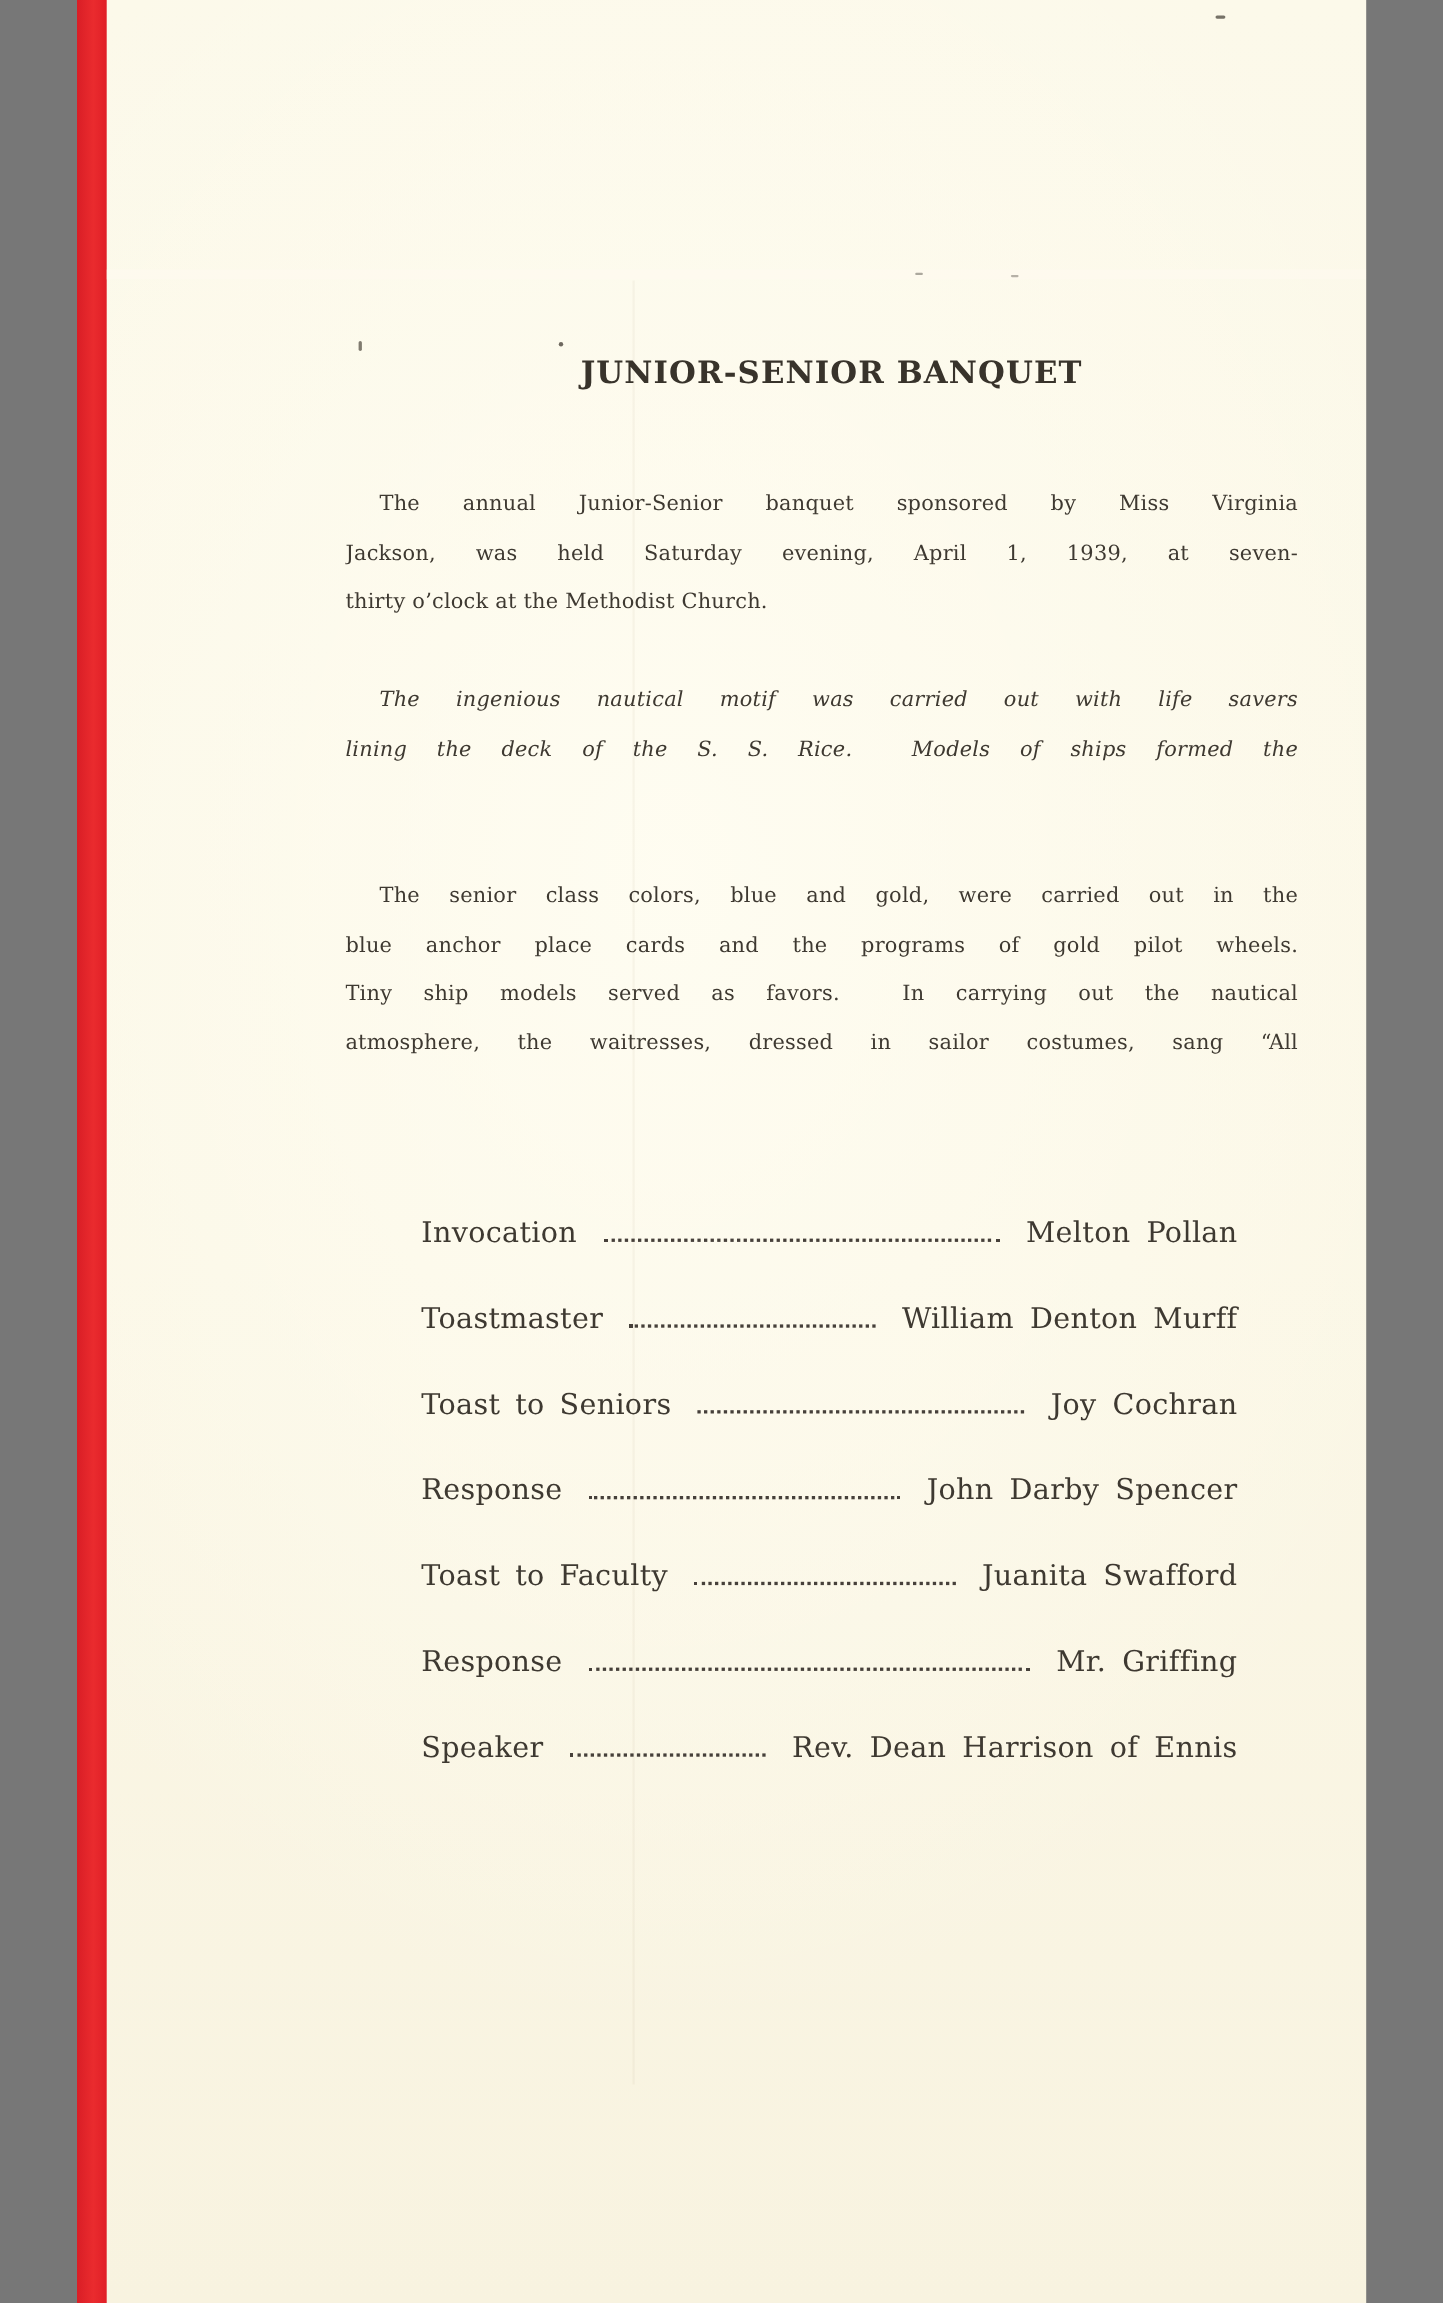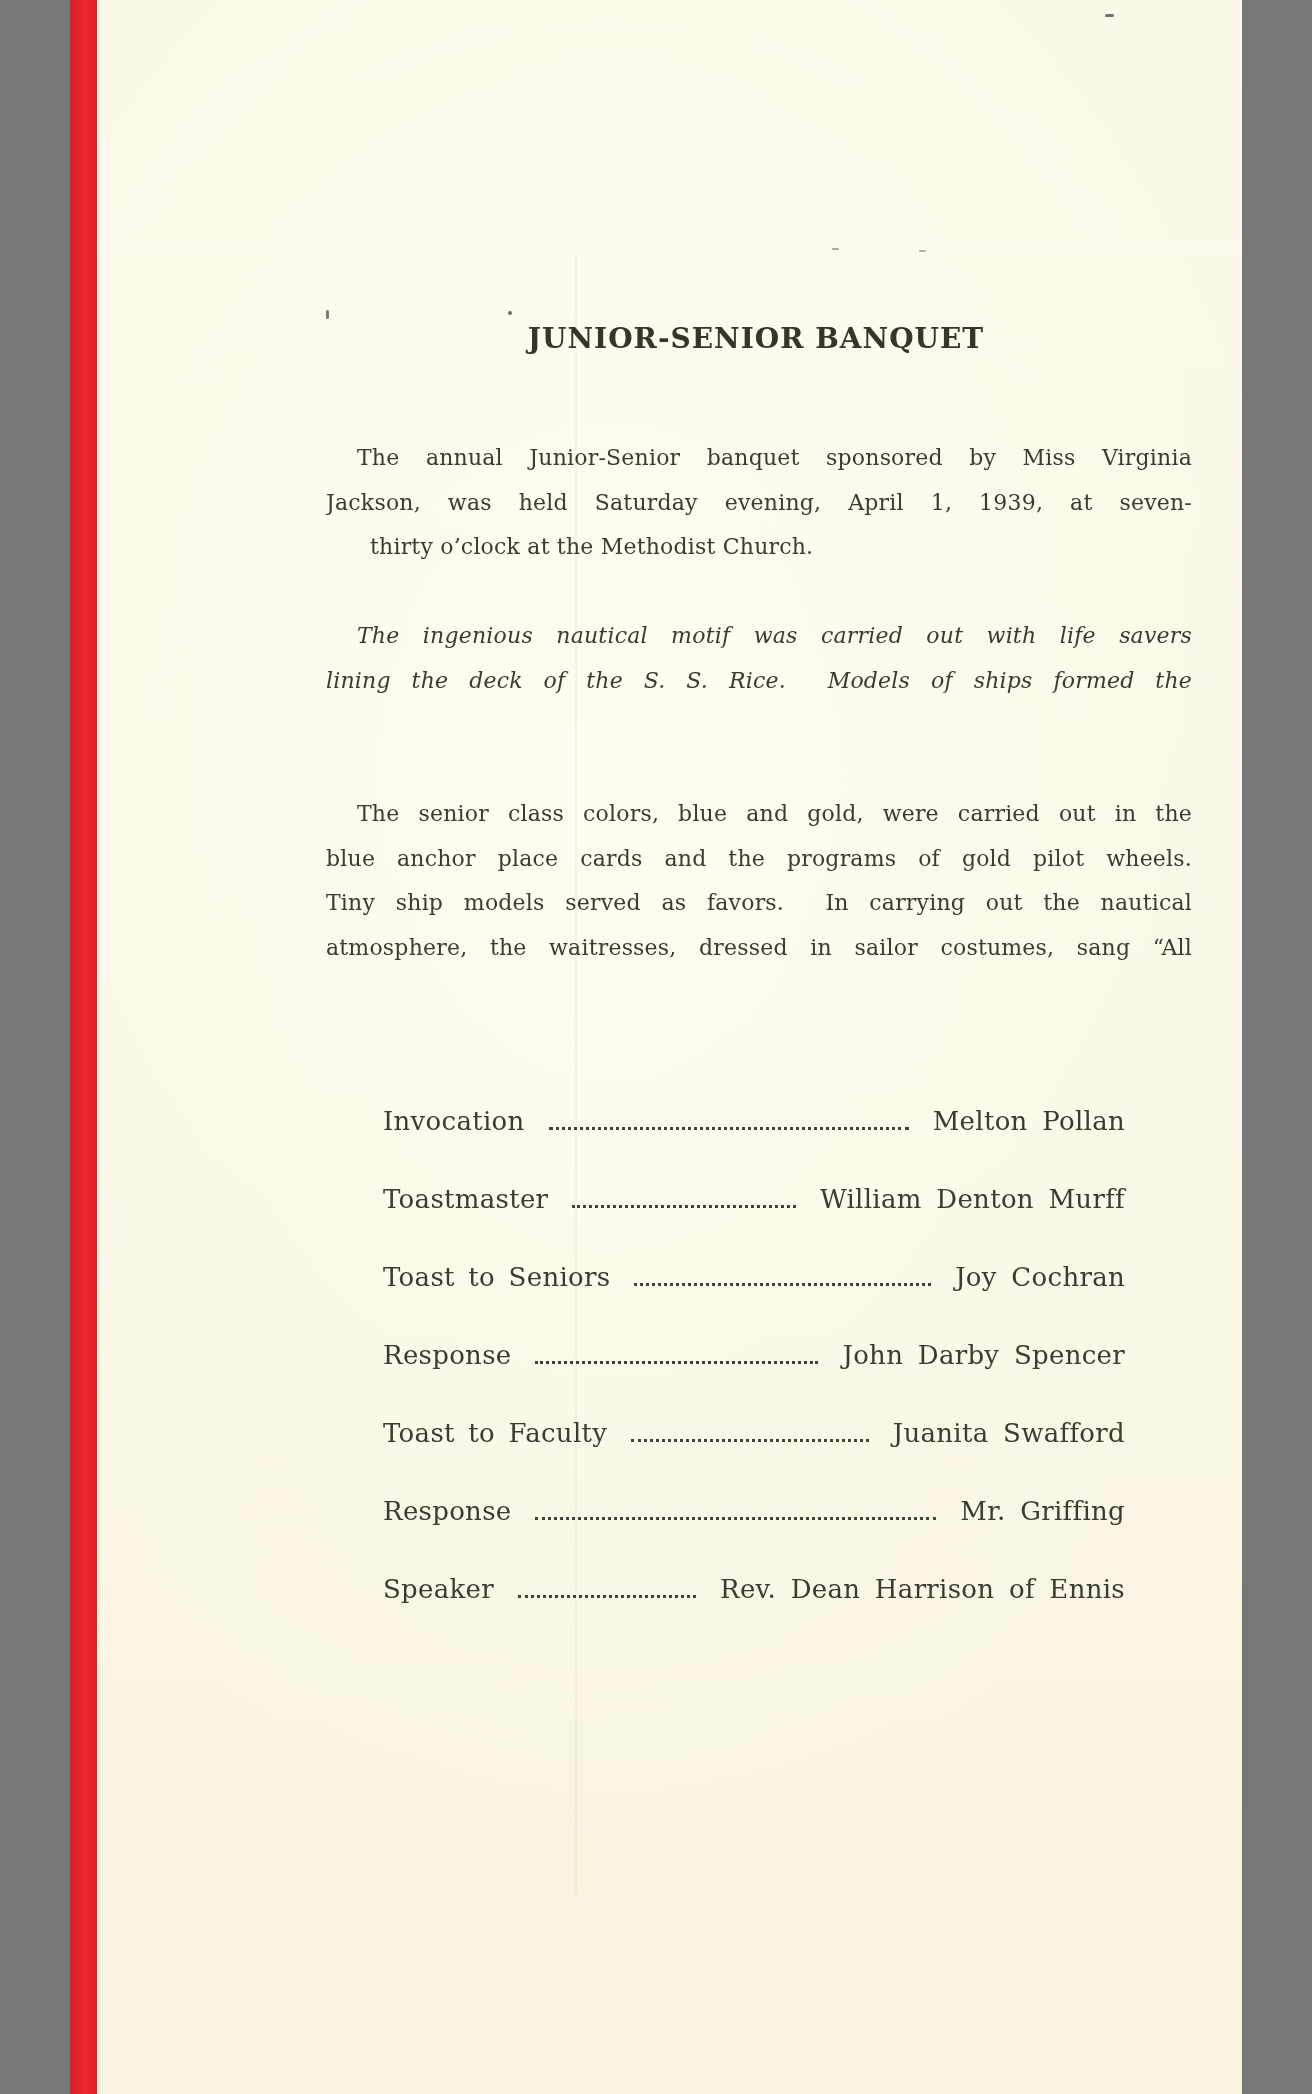--- a/index.html
+++ b/index.html
@@ -30,29 +30,29 @@
   }
   .speck{position:absolute;background:#4a443b;border-radius:2px;}
 
   .title{
     position:absolute;top:303px;left:686px;transform:translateX(-50%);
     font-size:28px;font-weight:bold;letter-spacing:1px;white-space:nowrap;
     color:#38332b;
   }
 
   .para{
-    position:absolute;left:256px;width:866px;
-    font-size:22px;line-height:44.5px;letter-spacing:.2px;
+    position:absolute;left:244px;width:866px;
+    font-size:19px;line-height:44.5px;letter-spacing:.2px;
   }
   .para .ln{
     text-align:justify;text-align-last:justify;
     height:44.5px;overflow:hidden;white-space:normal;
   }
   .para .ln.first{text-indent:31px;}
-  .para .ln.endline{text-align-last:left;margin-left:44px;}
+  .para .ln.endline{text-align-last:left;}
   .para1{top:436px;}
   .para2{top:614px;font-style:italic;}
   .para3{top:792px;}
 
   .prog{position:absolute;left:313px;top:1106px;width:742px;}
   .prow{
     display:flex;align-items:baseline;
     height:40px;margin-bottom:38px;
     font-size:26px;white-space:nowrap;gap:21px;
   }

